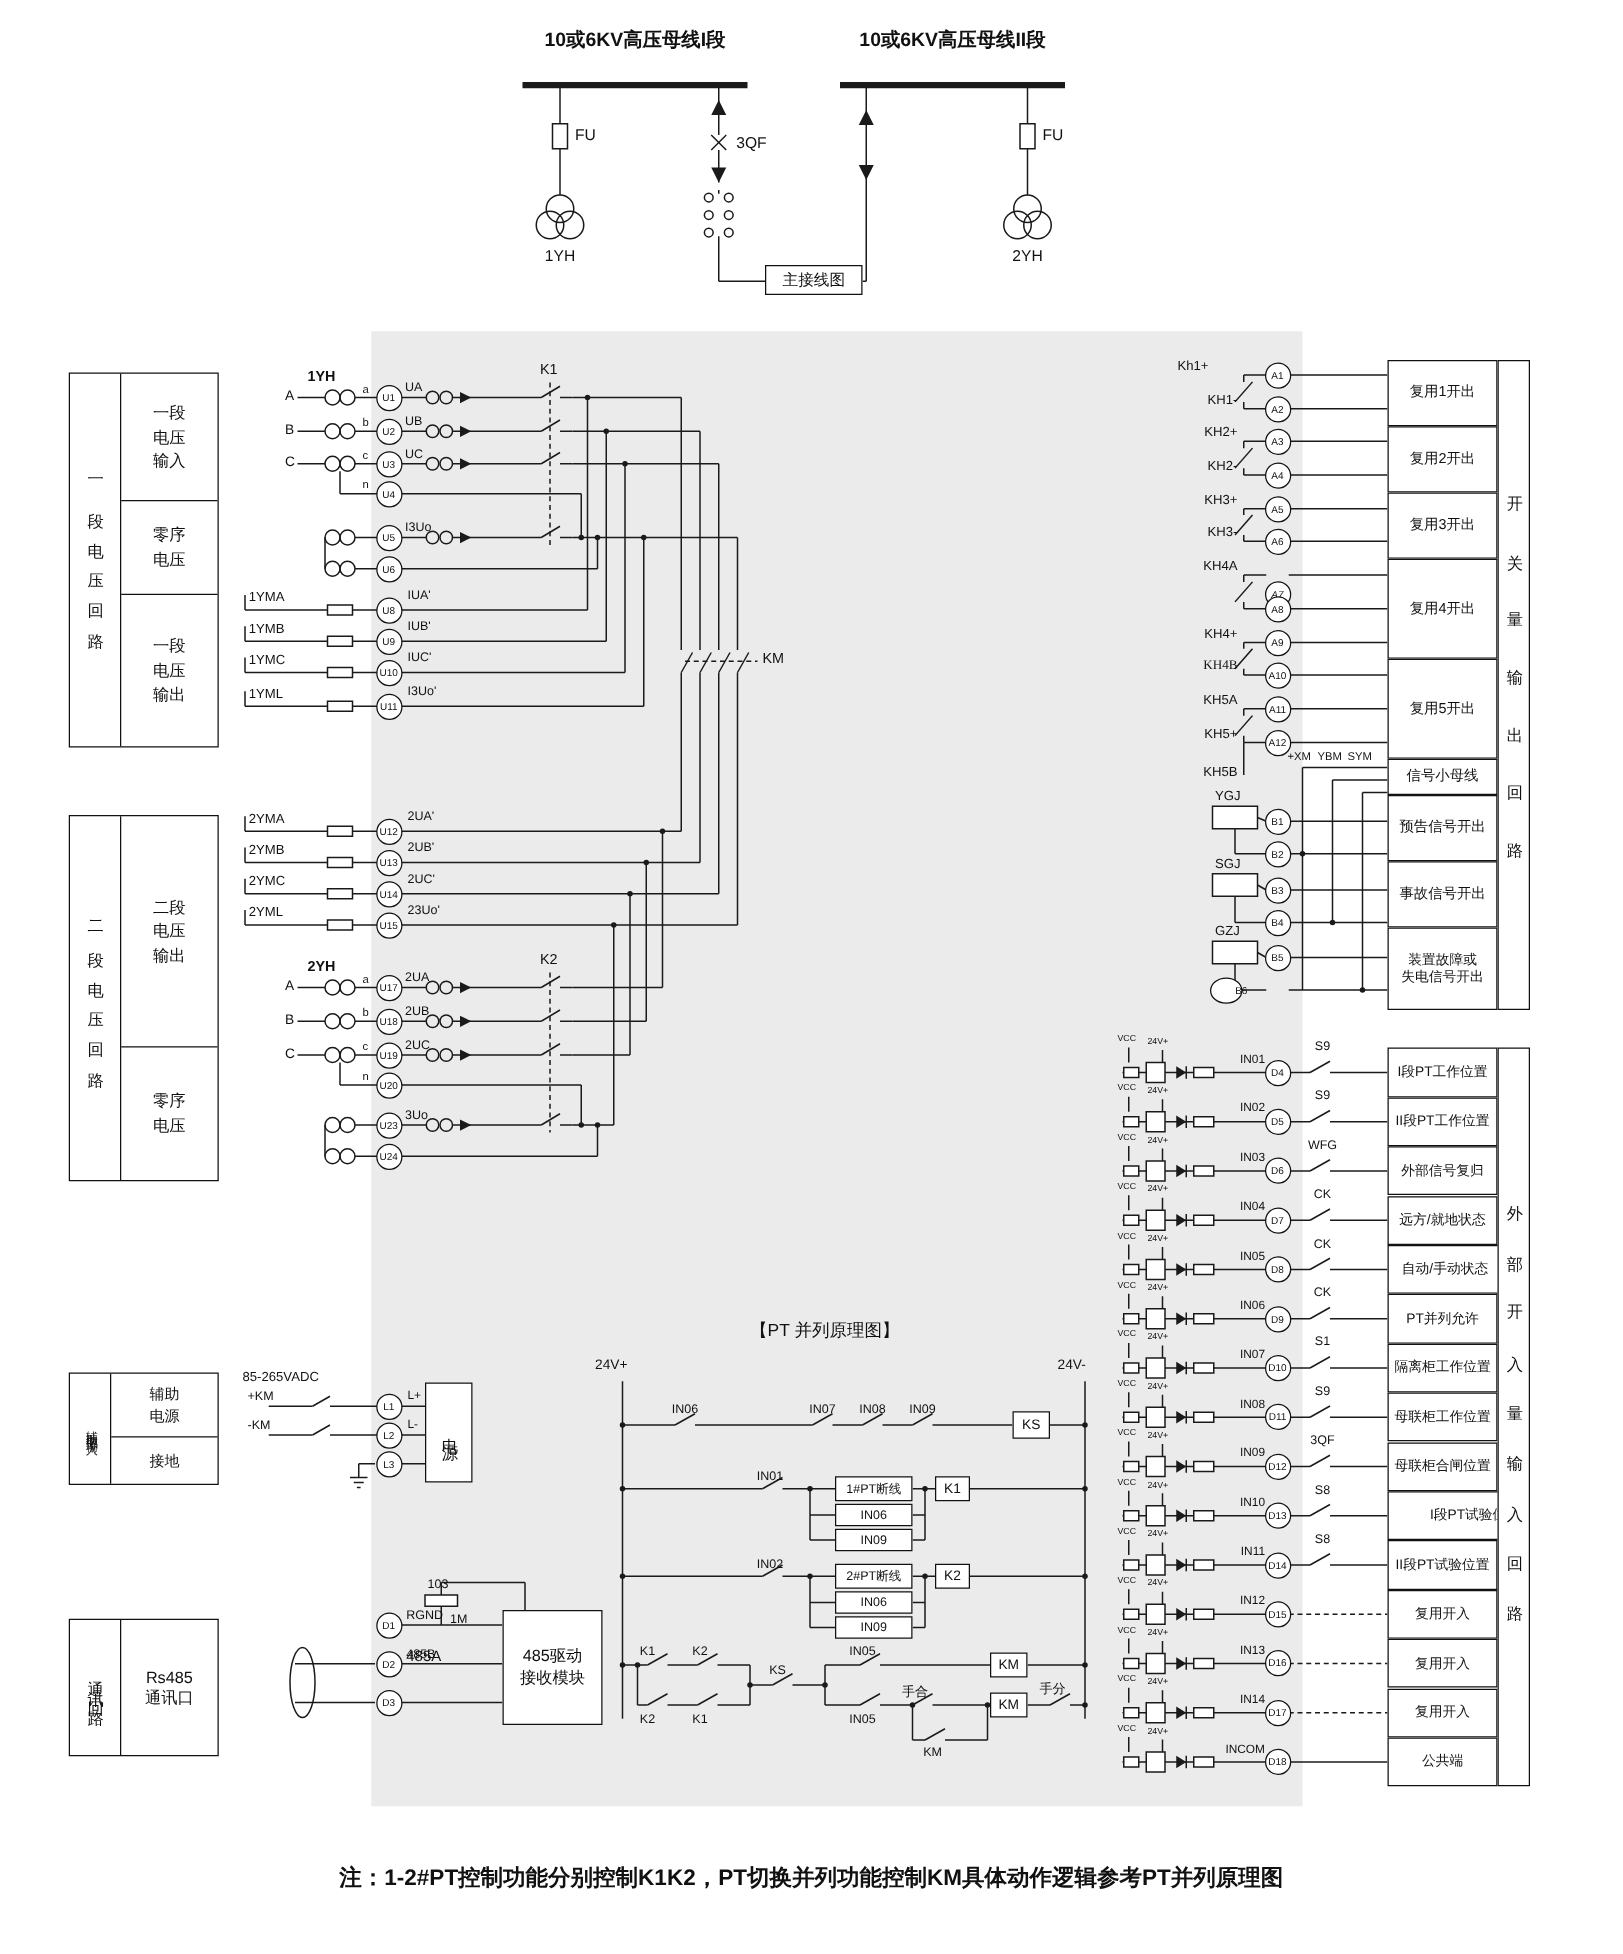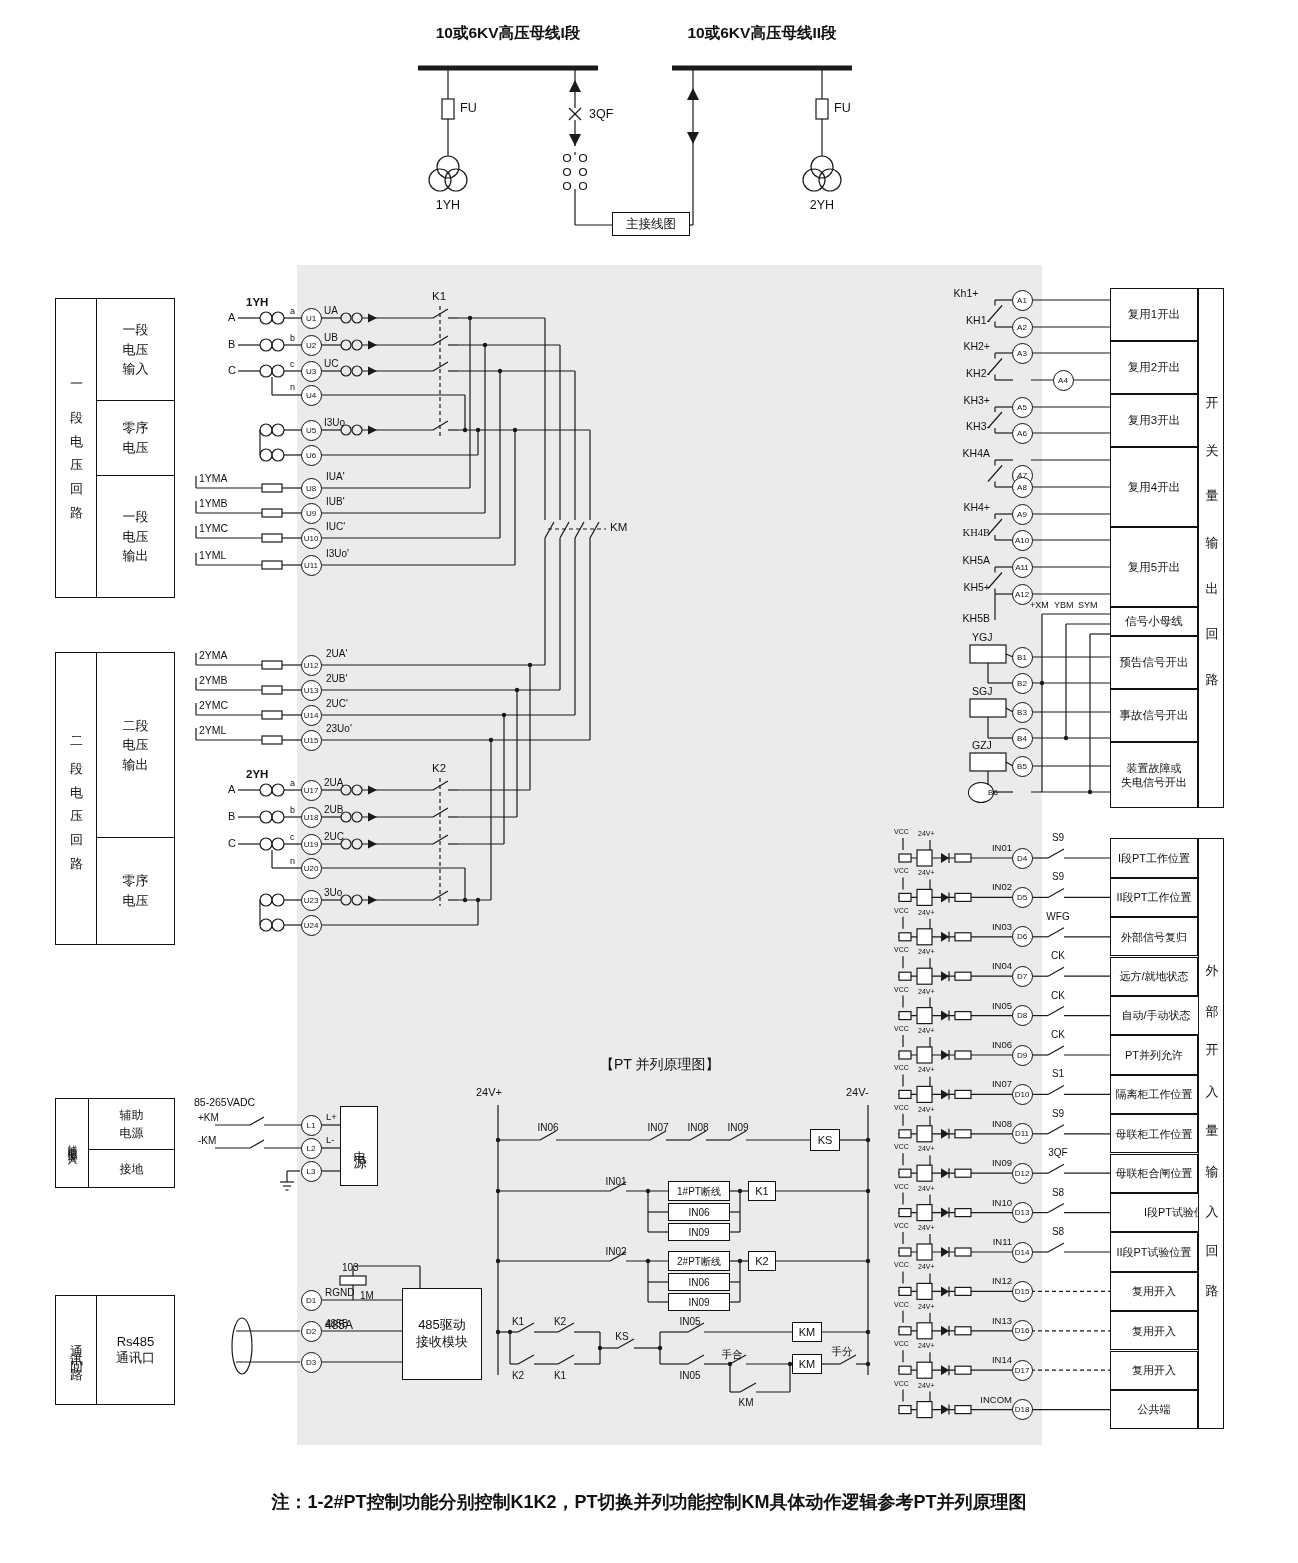--- a/index.html
+++ b/index.html
@@ -714,26 +714,26 @@
       <div class="lbl" style="left: 324px; top: 777px; font-size: 10px;">2UA</div>
       <div class="term" style="left: 300.5px; top: 806.5px;">U18</div>
       <div class="lbl" style="left: 324px; top: 804px; font-size: 10px;">2UB</div>
       <div class="term" style="left: 300.5px; top: 833.5px;">U19</div>
       <div class="lbl" style="left: 324px; top: 831px; font-size: 10px;">2UC</div>
       <div class="term" style="left: 300.5px; top: 857.5px;">U20</div>
       <div class="term" style="left: 300.5px; top: 889.5px;">U23</div>
       <div class="lbl" style="left: 324px; top: 887px; font-size: 10px;">3Uo</div>
       <div class="term" style="left: 300.5px; top: 914.5px;">U24</div>
       <div class="term" style="left: 1011.5px; top: 289.5px;">A1</div>
-      <div class="lbl" style="left: 942px; top: 287px; width: 48px; text-align: center; font-size: 10.5px;">Kh1+</div>
+      <div class="lbl" style="left: 942px; top: 287px; width: 48px; text-align: left; font-size: 10.5px;">Kh1+</div>
       <div class="term" style="left: 1011.5px; top: 316.5px;">A2</div>
       <div class="lbl" style="left: 942px; top: 314px; width: 48px; text-align: right; font-size: 10.5px;">KH1-</div>
       <div class="term" style="left: 1011.5px; top: 342.5px;">A3</div>
       <div class="lbl" style="left: 942px; top: 340px; width: 48px; text-align: right; font-size: 10.5px;">KH2+</div>
-      <div class="term" style="left: 1011.5px; top: 369.5px; margin-left: 41px;">A4</div>
+      <div class="term" style="left: 1011.5px; top: 369.5px;">A4</div>
       <div class="lbl" style="left: 942px; top: 367px; width: 48px; text-align: right; font-size: 10.5px;">KH2-</div>
       <div class="term" style="left: 1011.5px; top: 396.5px;">A5</div>
       <div class="lbl" style="left: 942px; top: 394px; width: 48px; text-align: right; font-size: 10.5px;">KH3+</div>
       <div class="term" style="left: 1011.5px; top: 422.5px;">A6</div>
       <div class="lbl" style="left: 942px; top: 420px; width: 48px; text-align: right; font-size: 10.5px;">KH3-</div>
       <div class="term" style="left: 1011.5px; top: 465px; font-style: italic;">A7</div>
       <div class="lbl" style="left: 942px; top: 447px; width: 48px; text-align: right; font-size: 10.5px;">KH4A</div>
       <div class="term" style="left: 1011.5px; top: 476.5px;">A8</div>
       <div class="term" style="left: 1011.5px; top: 503.5px;">A9</div>
       <div class="lbl" style="left: 942px; top: 501px; width: 48px; text-align: right; font-size: 10.5px;">KH4+</div>

